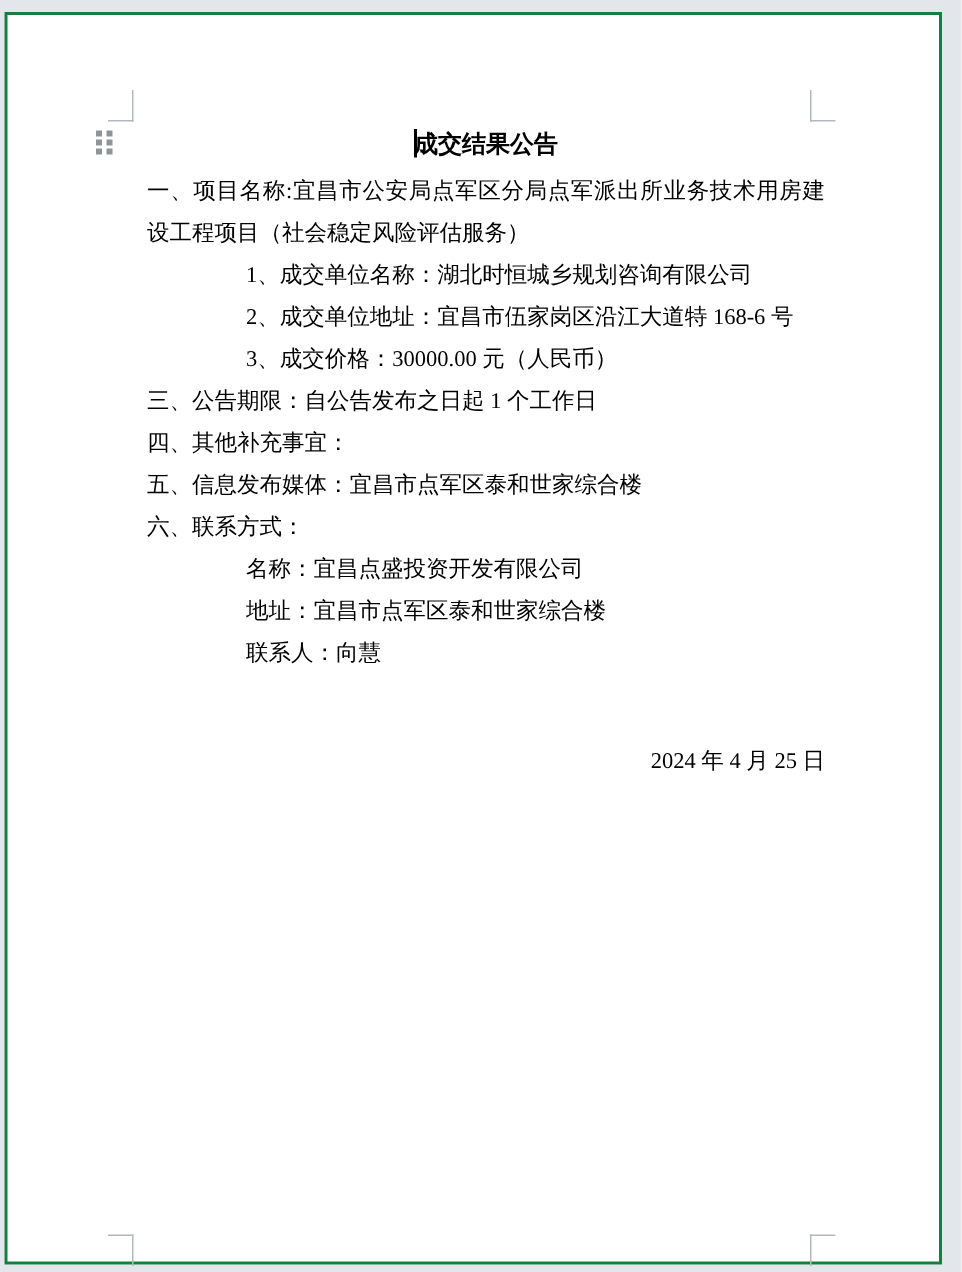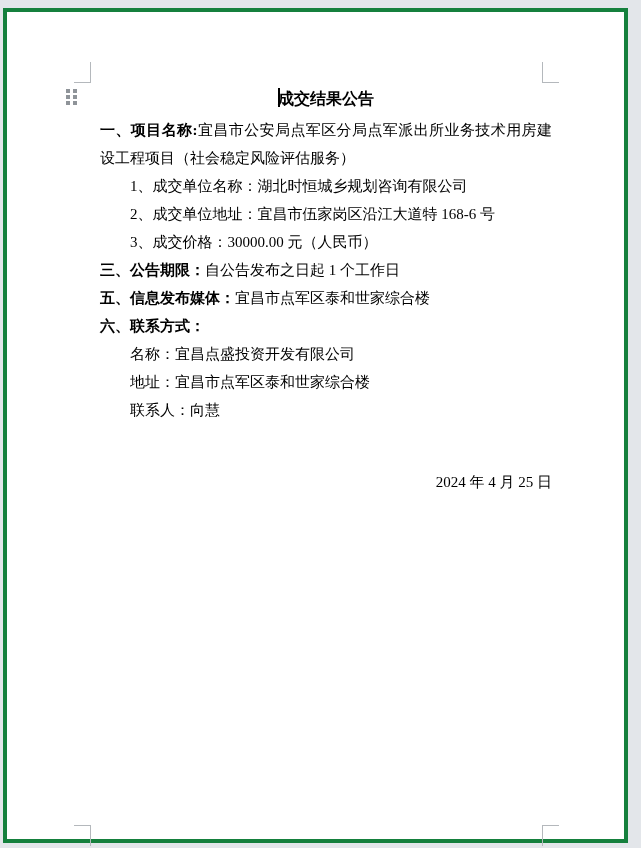--- a/index.html
+++ b/index.html
@@ -8,21 +8,21 @@
     background: #e3e6ea;
     position: relative;
     overflow: hidden;
     font-family: "Liberation Serif", "DejaVu Serif", serif;
   }
   .paper {
     position: absolute;
     left: 3px; top: 8px;
     width: 625px; height: 835px;
     background: #ffffff;
-    border: 4px solid #15803d;
+    border: 2px solid #15803d;
     box-sizing: border-box;
   }
   
   .mark { position: absolute; width: 16px; height: 20px; }
   .mark.tl { left: 67px;  top: 50px;  border-right: 1px solid #b4b8bc; border-bottom: 1px solid #b4b8bc; }
   .mark.tr { left: 535px; top: 50px;  border-left: 1px solid #b4b8bc;  border-bottom: 1px solid #b4b8bc; }
   .mark.bl { left: 67px;  top: 813px; border-right: 1px solid #b4b8bc; border-top: 1px solid #b4b8bc; }
   .mark.br { left: 535px; top: 813px; border-left: 1px solid #b4b8bc;  border-top: 1px solid #b4b8bc; }
   
   .drag-handle {
@@ -59,22 +59,22 @@
     text-align: center;
     line-height: 30px;
   }
   .para {
     margin: 0;
     font-size: 15px;
     line-height: 28px;
     text-align: justify;
     text-justify: inter-ideograph;
   }
-  .ind { text-indent: 30px; }
-  .b { font-weight: bold; }
+  .ind { text-indent: 30px; margin-left: 36px; }
+  .b { font-weight: normal; }
   .date-line {
     margin-top: 44px;
     text-align: right;
   }
 </style>
 </head>
 <body>
 
 <div class="paper">
 
@@ -102,20 +102,21 @@
 
 
     <p class="para ind"><span>1、成交单位名称：湖北时恒城乡规划咨询有限公司</span></p>
 
     <p class="para ind"><span>2、成交单位地址：宜昌市伍家岗区沿江大道特 168-6 号</span></p>
 
     <p class="para ind"><span>3、成交价格：30000.00 元（人民币）</span></p>
 
     <p class="para"><span class="b">三、公告期限：</span><span>自公告发布之日起 1 个工作日</span></p>
 
+    <p class="para"><span class="b">四、其他补充事宜：</span></p>
 
 
     <p class="para"><span class="b">五、信息发布媒体：</span><span>宜昌市点军区泰和世家综合楼</span></p>
 
     <p class="para"><span class="b">六、联系方式：</span></p>
 
     <p class="para ind"><span>名称：宜昌点盛投资开发有限公司</span></p>
 
     <p class="para ind"><span>地址：宜昌市点军区泰和世家综合楼</span></p>
 

